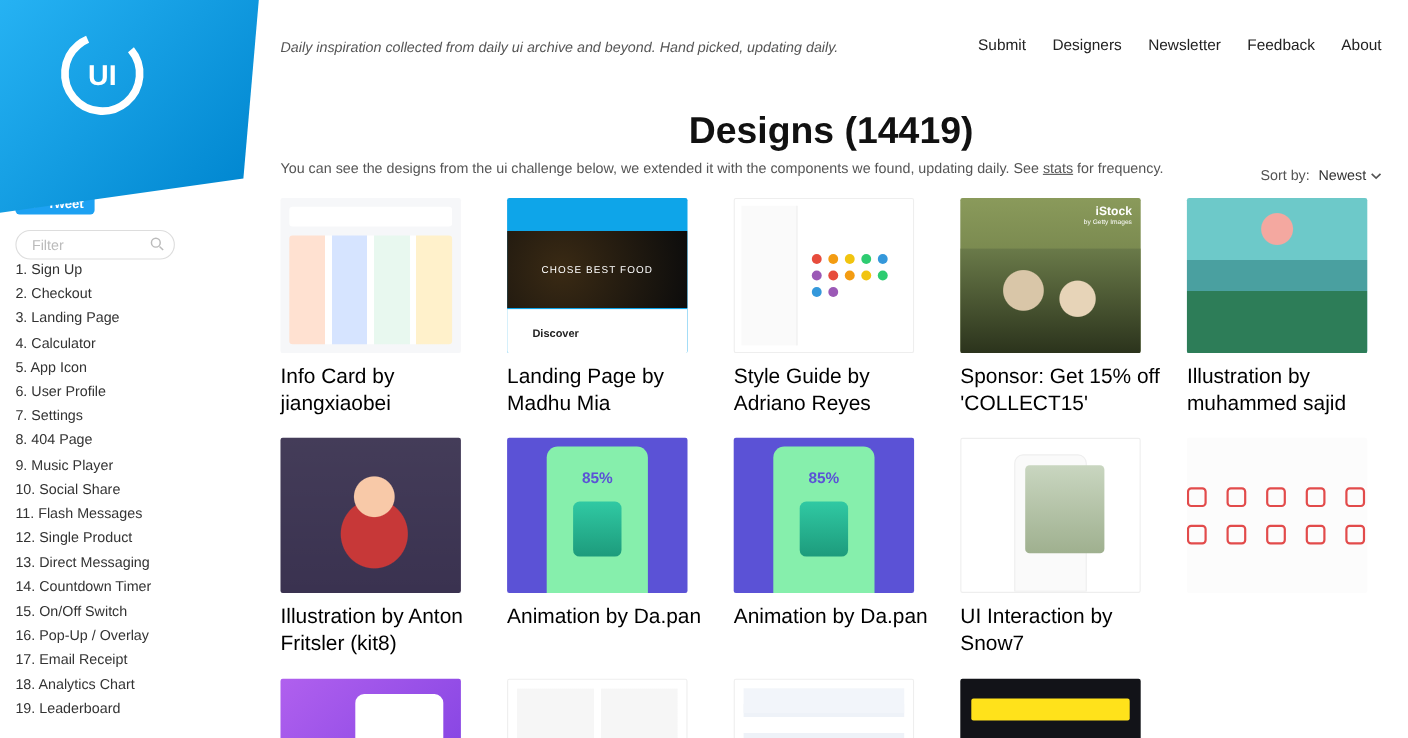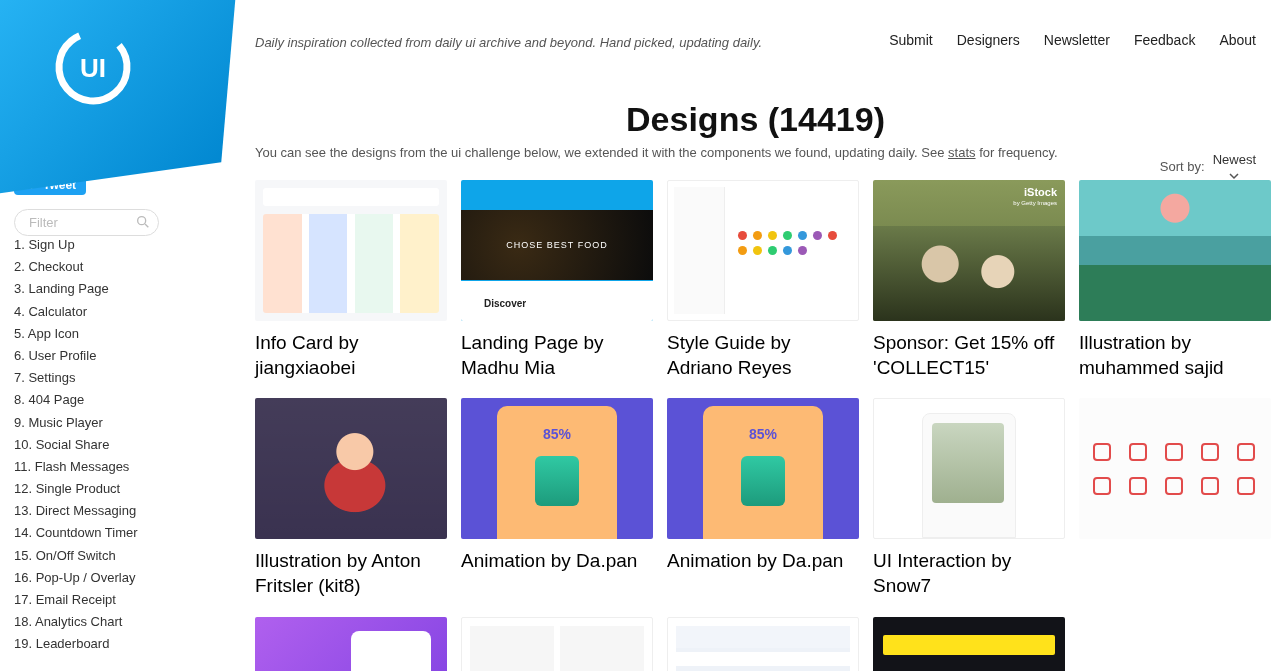--- a/index.html
+++ b/index.html
@@ -122,29 +122,29 @@
 .sortby {
   position: absolute;
   top: 52px;
   right: 0;
   font-size: 13px;
   color: #555;
   display: flex;
   align-items: center;
   gap: 8px;
 }
-.sortby .sel { color: #333; cursor: pointer; display:flex; align-items:center; gap:4px;flex-direction:column;}
+.sortby .sel { color: #333; cursor: pointer; display:flex; align-items:center; gap:4px;}
 .grid {
   display: grid;
   grid-template-columns: repeat(5, 188px);
   gap: 18px 18px;
 }
 .card { cursor: pointer; }
 .thumb {
-  width: 192px;
+  width: 164px;
   height: 141px;
   border-radius: 2px;
   background: #eee;
   position: relative;
   overflow: hidden;
 }
 .card-caption {
   margin-top: 10px;
   font-size: 19px;
   color: #000000;
@@ -175,21 +175,21 @@
 .th6 { background:#fff; border:1px solid #eee; }
 .th6::before{content:"";position:absolute;left:12px;right:12px;top:46px;bottom:12px;background:#f6f8fb;border:1px solid #e3e8ef;border-radius:4px;}
 .th6::after{content:"";position:absolute;left:20px;right:20px;top:60px;height:8px;background:#dfe5ee;border-radius:2px;box-shadow:0 16px 0 #dfe5ee,0 32px 0 #dfe5ee, 0 56px 0 #2f7de1;}
 .th6 .bg{position:absolute;inset:0;background:linear-gradient(135deg,#e8eef7,#cdd9eb);}
 .th7 { background:#3a3250; }
 .th7::after{content:"";position:absolute;inset:0;background:
   radial-gradient(circle at 52% 38%, #f8c9a8 0 18px, transparent 19px),
   radial-gradient(ellipse at 52% 62%, #c73838 0 30px, transparent 31px),
   linear-gradient(180deg, rgba(255,255,255,0.05), transparent);}
 .th8, .th9 { background:#5b52d6; }
-.th8 .phone, .th9 .phone { position:absolute; top:8px; left:36px; right:36px; bottom:0; background:#fdba74; border-radius:10px 10px 0 0; }
+.th8 .phone, .th9 .phone { position:absolute; top:8px; left:36px; right:36px; bottom:0; background:#86efac; border-radius:10px 10px 0 0; }
 .th8 .pct, .th9 .pct { position:absolute; top:20px; left:50%; transform:translateX(-50%); color:#5b52d6; font-weight:700; font-size:14px;}
 .th8 .cyl, .th9 .cyl { position:absolute; top:50px; left:50%; transform:translateX(-50%); width:44px; height:50px; background:linear-gradient(#30c9a3,#1d9b7c); border-radius:6px;}
 .th10 { background:#fff; border:1px solid #eee; }
 .th10 .mini{position:absolute;top:14px;left:48px;right:48px;bottom:0;background:#fafafa;border:1px solid #eee;border-radius:8px 8px 0 0;}
 .th10 .pic{position:absolute;top:24px;left:58px;width:72px;height:80px;background:linear-gradient(#c9d6c0,#9fb08f);border-radius:4px;}
 .th11 { background:#fcfcfc; display:flex; align-items:center; justify-content:center; }
 .th11 .icons{display:grid;grid-template-columns:repeat(5,20px);gap:16px 16px;}
 .th11 .icons span{width:18px;height:18px;border:2px solid #e24b4b;border-radius:4px;}
 .th12 { background:linear-gradient(135deg,#b060ee,#7a3de0); }
 .th12 .card{position:absolute;top:14px;right:16px;width:80px;bottom:0;background:#fff;border-radius:8px 8px 0 0;}

